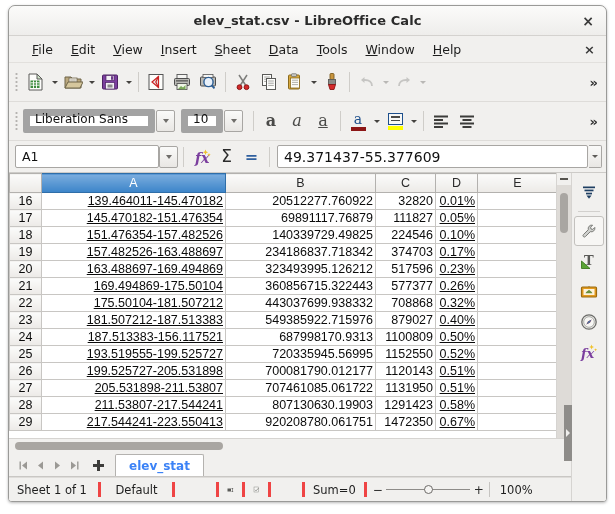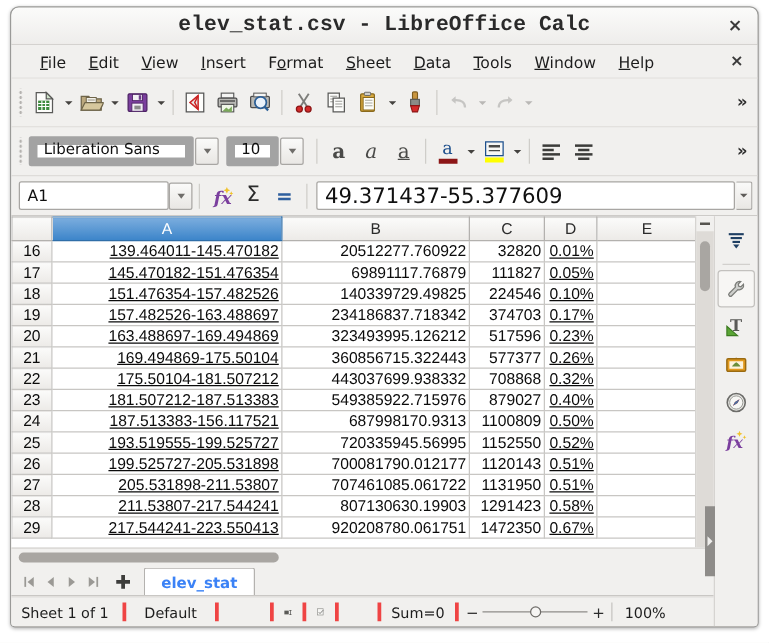--- a/index.html
+++ b/index.html
@@ -33,25 +33,24 @@
     height: 29px;
     flex: 0 0 29px;
     background: linear-gradient(#fbfbfa, #eeedeb);
     border-bottom: 1px solid #d4d2cf;
     border-radius: 6px 6px 0 0;
     display: flex;
     align-items: center;
     justify-content: center;
   }
   .title-text {
-    font-size: 17px;
+    font-size: 13px;
     font-weight: bold;
     color: #2a2a2a;
     letter-spacing: 0.1px;
-    font-family: Liberation Mono, monospace;
   }
   .win-close {
     position: absolute;
     right: 10px; top: 50%;
     transform: translateY(-50%);
     width: 16px; height: 16px;
     display: flex; align-items: center; justify-content: center;
     color: #3b3b3b;
     font-size: 14px;
     font-weight: bold;
@@ -184,21 +183,21 @@
     height: 32px;
     flex: 0 0 32px;
     background: #f1f0ee;
     display: flex;
     align-items: center;
     padding: 0 4px 0 6px;
     border-bottom: 1px solid #cdcbc8;
     box-sizing: border-box;
   }
   .namebox {
-    width: 120px; height: 23px;
+    width: 144px; height: 23px;
     background: #ffffff;
     border: 1px solid #a8a6a3;
     border-radius: 2px;
     display: flex; align-items: center;
     box-sizing: border-box;
   }
   .namebox .val {
     font-size: 12.5px; color: #101010; padding-left: 6px;
   }
   .fb-sep {
@@ -215,21 +214,21 @@
     flex: 1 1 auto;
     height: 23px;
     background: #ffffff;
     border: 1px solid #a8a6a3;
     border-radius: 2px;
     display: flex; align-items: center;
     box-sizing: border-box;
     margin-left: 2px;
   }
   .inputline .val {
-    font-size: 17px; color: #101010; padding-left: 6px;
+    font-size: 14px; color: #101010; padding-left: 6px;
     white-space: nowrap; overflow: hidden;
   }
   .fb-drop {
     width: 13px; height: 23px;
     background: linear-gradient(#fafaf9, #e9e7e4);
     border: 1px solid #a8a6a3;
     border-left: none;
     border-radius: 0 2px 2px 0;
     box-sizing: border-box;
     display: flex; align-items: center; justify-content: center;
@@ -499,21 +498,20 @@
     <div class="titlebar">
       <span class="title-text">elev_stat.csv - LibreOffice Calc</span>
       <span class="win-close">×</span>
     </div>
 
     <div class="menubar">
       <div class="menu-item"><u>F</u>ile</div>
       <div class="menu-item"><u>E</u>dit</div>
       <div class="menu-item"><u>V</u>iew</div>
       <div class="menu-item"><u>I</u>nsert</div>
-      <div class="menu-item">F<u>o</u>rmat</div>
       <div class="menu-item"><u>S</u>heet</div>
       <div class="menu-item"><u>D</u>ata</div>
       <div class="menu-item"><u>T</u>ools</div>
       <div class="menu-item"><u>W</u>indow</div>
       <div class="menu-item"><u>H</u>elp</div>
       <span class="doc-close">×</span>
     </div>
 
     <div class="toolbar tb-main">
       <div class="grip"></div>

